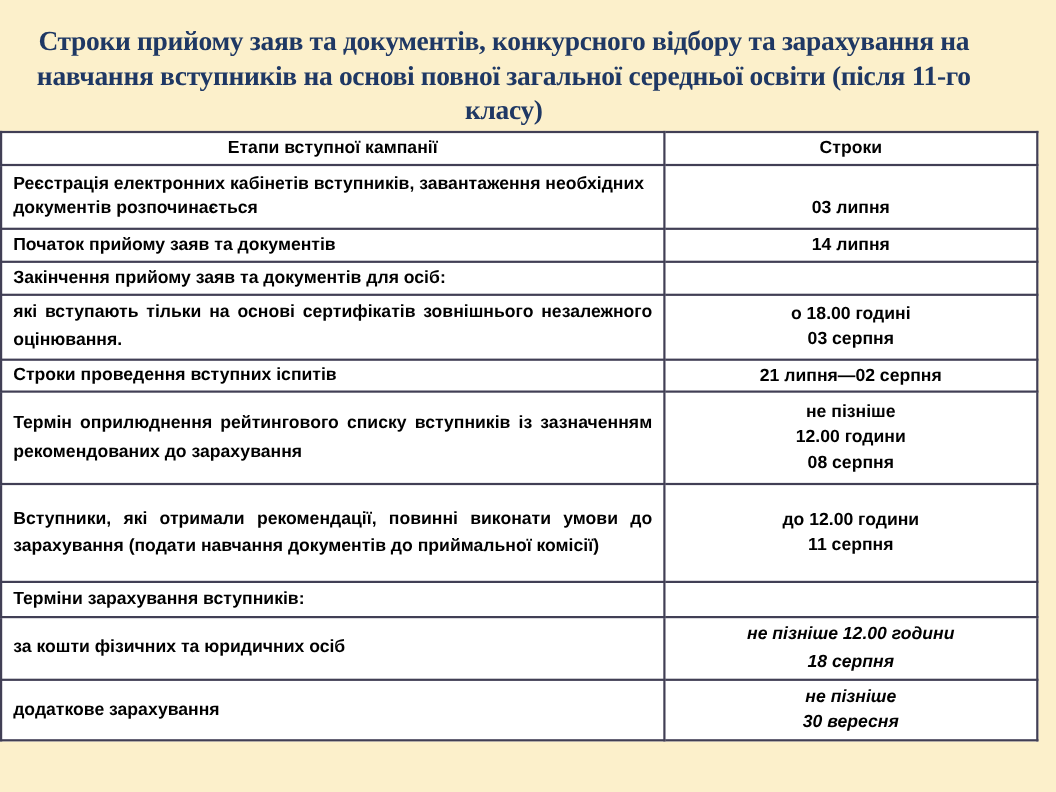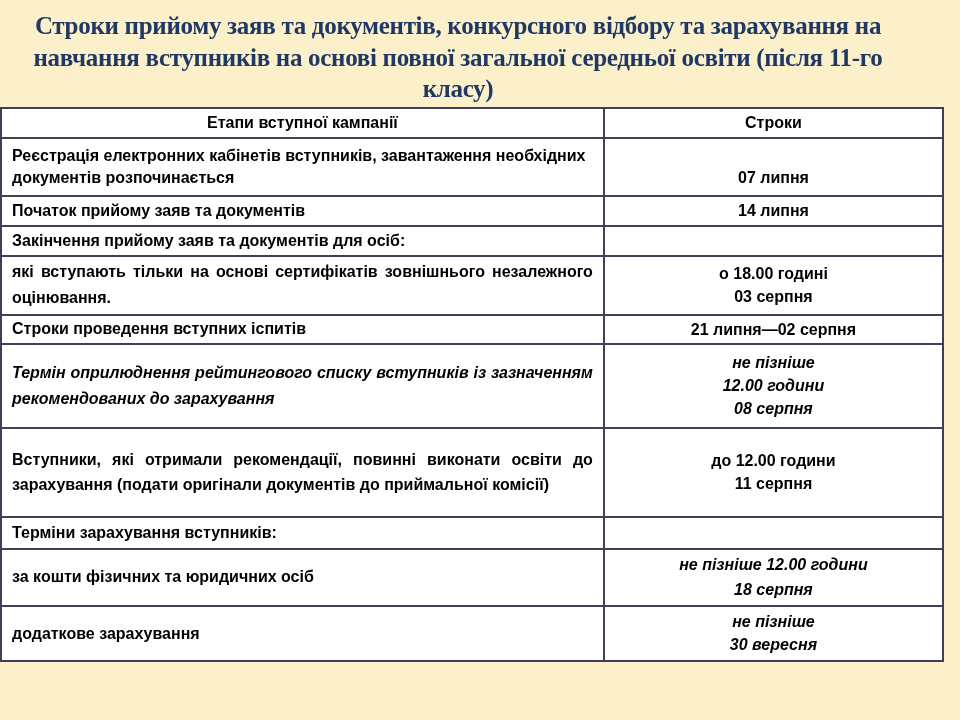--- a/index.html
+++ b/index.html
@@ -10,21 +10,21 @@
     width: 960px;
     height: 720px;
     background: #FCF0CB;
     font-family: "Liberation Sans", sans-serif;
     overflow: hidden;
   }
   .slide {
     width: 916px;
     height: 720px;
     box-sizing: border-box;
-    padding-top: 10px;
+    padding-top: 22px;
   }
   .title {
     color: #1F3864;
     font-family: "Liberation Serif", serif;
     font-weight: bold;
     font-size: 25px;
     line-height: 1.26;
     text-align: center;
     margin: 0 30px 2px 30px;
     letter-spacing: -0.3px;
@@ -92,47 +92,47 @@
     </colgroup>
     <thead>
       <tr>
         <th>Етапи вступної кампанії</th>
         <th>Строки</th>
       </tr>
     </thead>
     <tbody>
       <tr style="height:58px;margin-left:12px;">
         <td class="stage">Реєстрація електронних кабінетів вступників, завантаження необхідних документів розпочинається</td>
-        <td class="term bottom">07 липня</td>
+        <td class="term bottom">03 липня</td>
       </tr>
       <tr style="height:30px;">
         <td class="stage">Початок прийому заяв та документів</td>
         <td class="term">14 липня</td>
       </tr>
       <tr style="height:30px;margin-left:25px;">
         <td class="stage">Закінчення прийому заяв та документів для осіб:</td>
         <td class="term"></td>
       </tr>
       <tr style="height:59px;">
         <td class="stage justify">які вступають тільки на основі сертифікатів зовнішнього незалежного оцінювання.</td>
         <td class="term">о 18.00 годині
 03 серпня</td>
       </tr>
       <tr style="height:28px;margin-left:48px;">
         <td class="stage">Строки проведення вступних іспитів</td>
         <td class="term">21 липня—02 серпня</td>
       </tr>
-      <tr style="height:84px;font-style:italic;">
+      <tr style="height:84px;">
         <td class="stage justify">Термін оприлюднення рейтингового списку вступників із зазначенням рекомендованих до зарахування</td>
         <td class="term">не пізніше
 12.00 години
 08 серпня</td>
       </tr>
       <tr style="height:89px;">
-        <td class="stage justify">Вступники, які отримали рекомендації, повинні виконати освіти  до зарахування (подати оригінали документів до приймальної комісії)</td>
+        <td class="stage justify">Вступники, які отримали рекомендації, повинні виконати умови  до зарахування (подати навчання документів до приймальної комісії)</td>
         <td class="term">до 12.00 години
 11 серпня</td>
       </tr>
       <tr style="height:32px;">
         <td class="stage">Терміни зарахування вступників:</td>
         <td class="term"></td>
       </tr>
       <tr style="height:48px;">
         <td class="stage">за кошти фізичних та юридичних осіб</td>
         <td class="term italic small">не пізніше 12.00 години

